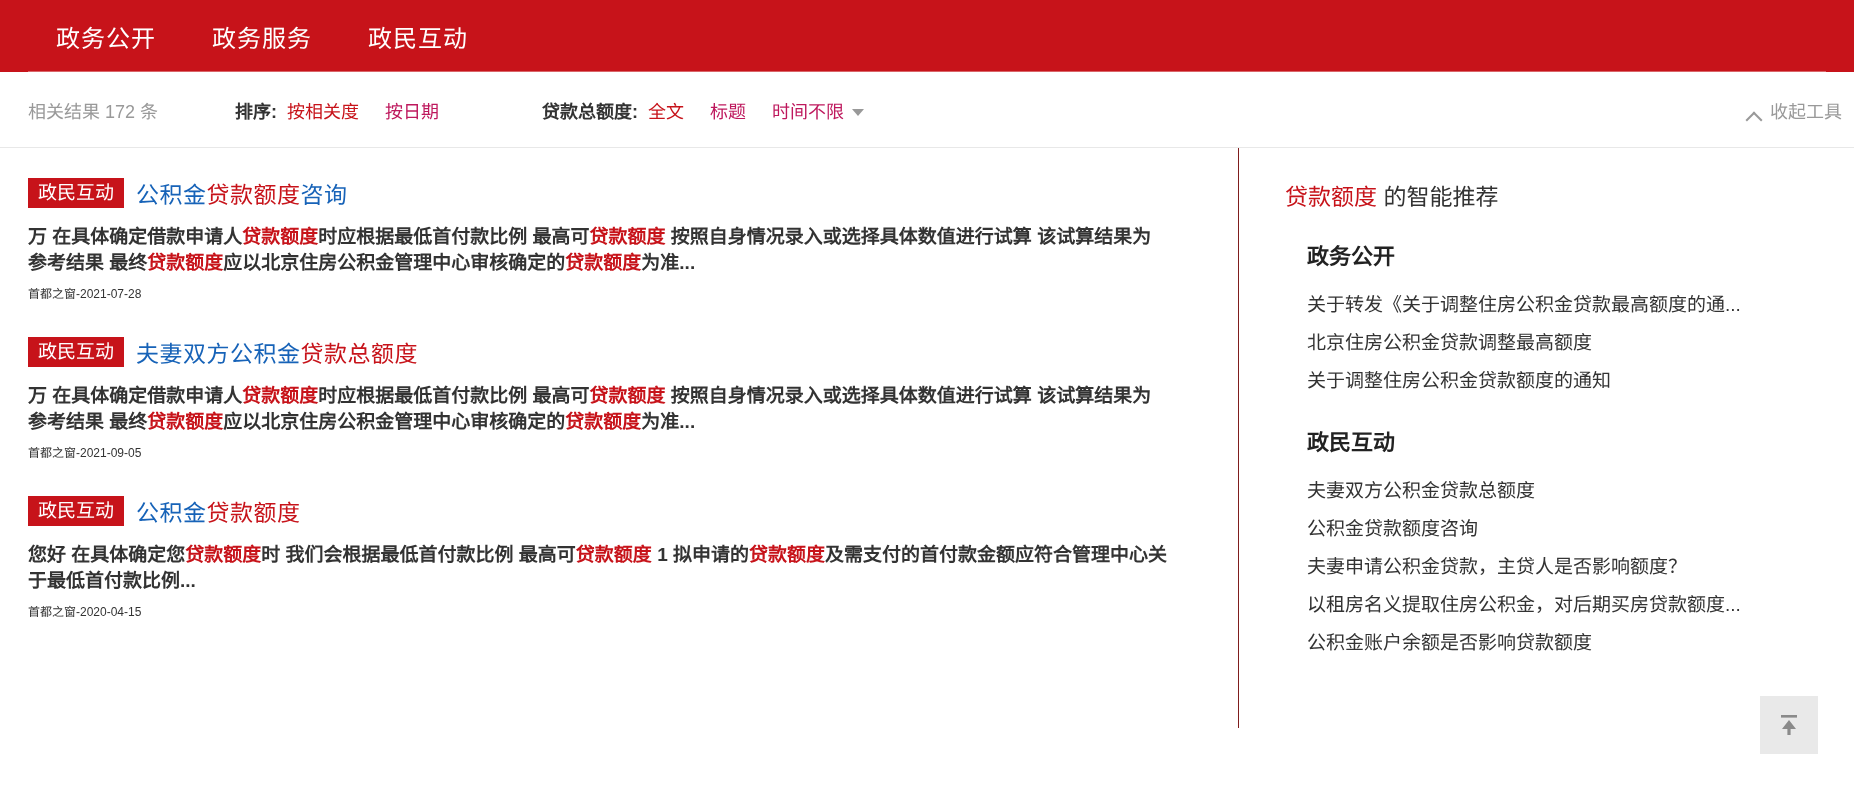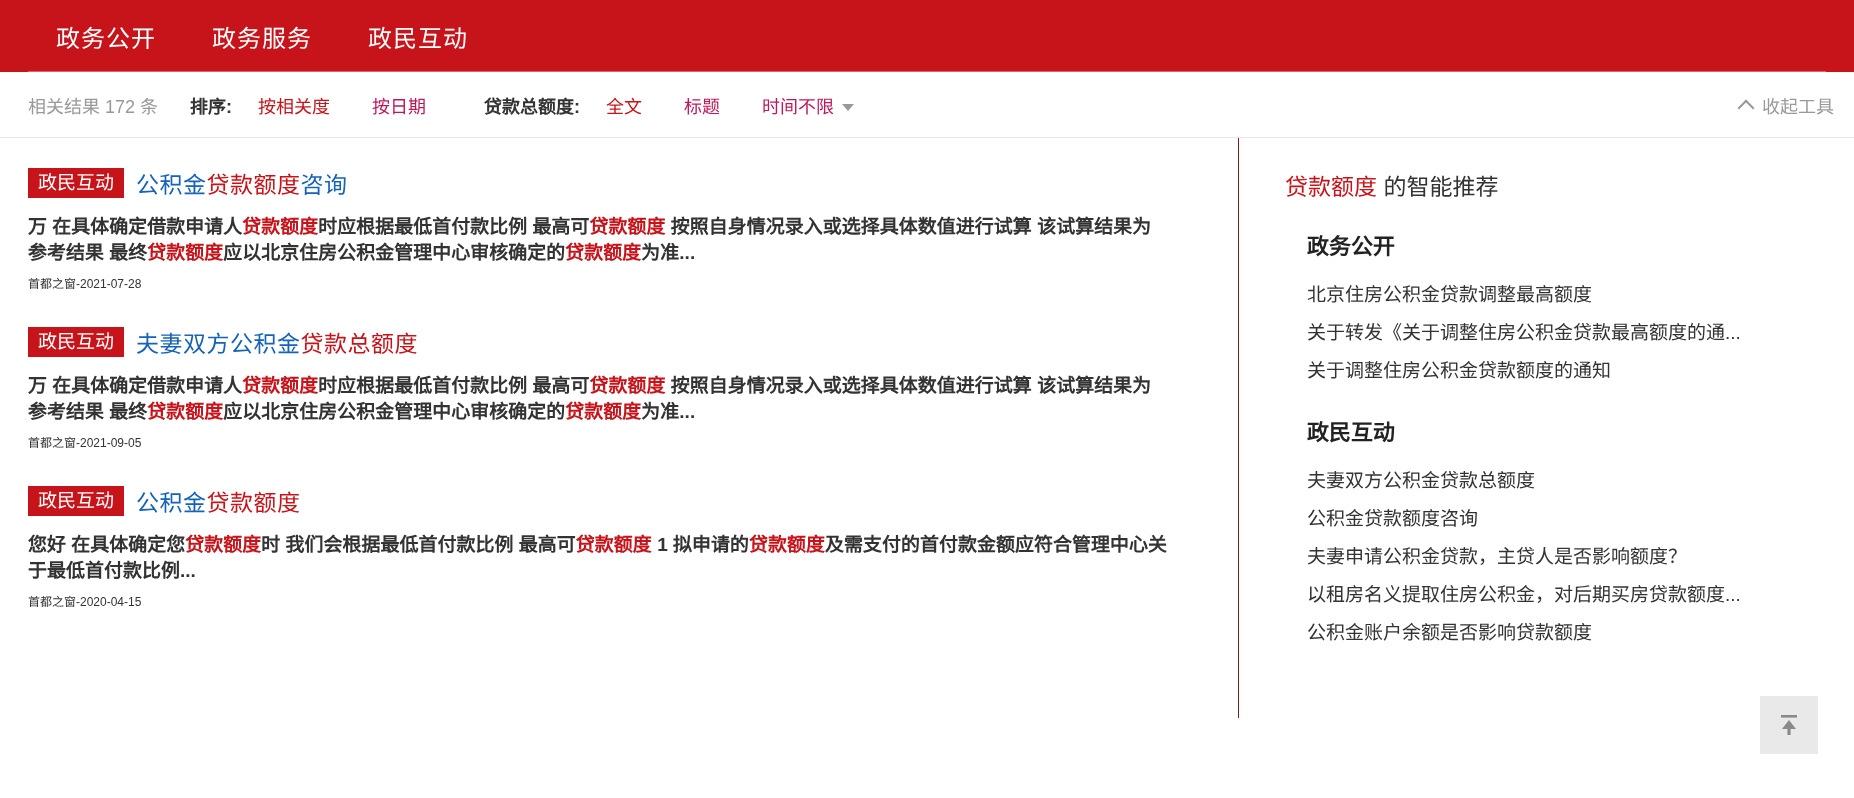--- a/index.html
+++ b/index.html
@@ -42,51 +42,51 @@
   .nav-underline {
     position: absolute;
     left: 28px; right: 28px; bottom: 0;
     height: 1px;
     background: rgba(255,255,255,0.35);
   }
 
   
   .filterbar {
     position: relative;
-    height: 66px;
+    height: 76px;
     display: flex;
     align-items: center;
     padding: 0 28px;
     font-size: 18px;
     color: #666;
     border-bottom: 1px solid #e8e8e8;
   }
   .result-count { color: #999; font-size: 18px; }
-  .filter-group { display: flex; align-items: center; margin-left: 32px; gap: 16px; }
+  .filter-group { display: flex; align-items: center; margin-left: 77px; }
   .filter-label { color: #333; font-weight: bold; margin-right: 10px; }
   .filter-opt {
     margin-right: 26px;
     color: #be185d;
     cursor: pointer;
   }
   .filter-opt.active { color: #c7131a; }
   .filter-opt.arrow:after {
     content: "";
     display: inline-block;
     margin-left: 8px;
     border-left: 6px solid transparent;
     border-right: 6px solid transparent;
     border-top: 7px solid #999;
     vertical-align: middle;
   }
   .collapse-tools {
     position: absolute;
-    right: 20px;
-    display: flex;
-    align-items: center;
+    right: 12px;
+    display: flex;
+    align-items: flex-end;
     color: #999;
     font-size: 18px;
     cursor: pointer;
   }
   .caret-up {
     display: inline-block;
     width: 12px; height: 12px;
     margin-right: 10px;
     border-left: 2px solid #999;
     border-top: 2px solid #999;
@@ -261,22 +261,22 @@
 
   </div>
 
   <div class="sidebar">
     <div class="side-title">
       <span class="hl">贷款额度</span><span> 的智能推荐</span>
     </div>
 
     <div class="side-group">
       <div class="side-group-title">政务公开</div>
+      <div class="side-link">关于转发《关于调整住房公积金贷款最高额度的通...</div>
       <div class="side-link">北京住房公积金贷款调整最高额度</div>
-      <div class="side-link">关于转发《关于调整住房公积金贷款最高额度的通...</div>
       <div class="side-link">关于调整住房公积金贷款额度的通知</div>
     </div>
 
     <div class="side-group">
       <div class="side-group-title">政民互动</div>
       <div class="side-link">夫妻双方公积金贷款总额度</div>
       <div class="side-link">公积金贷款额度咨询</div>
       <div class="side-link">夫妻申请公积金贷款，主贷人是否影响额度？</div>
       <div class="side-link">以租房名义提取住房公积金，对后期买房贷款额度...</div>
       <div class="side-link">公积金账户余额是否影响贷款额度</div>

